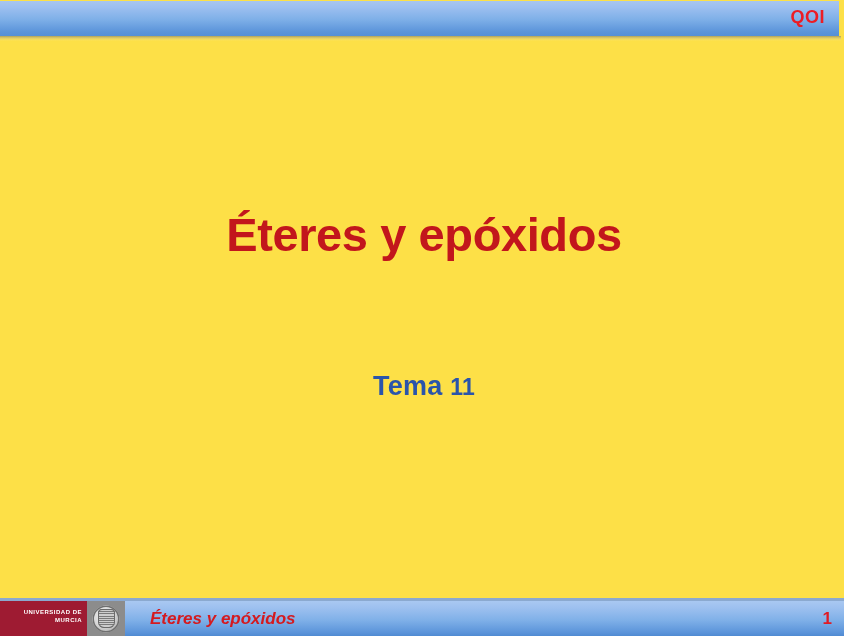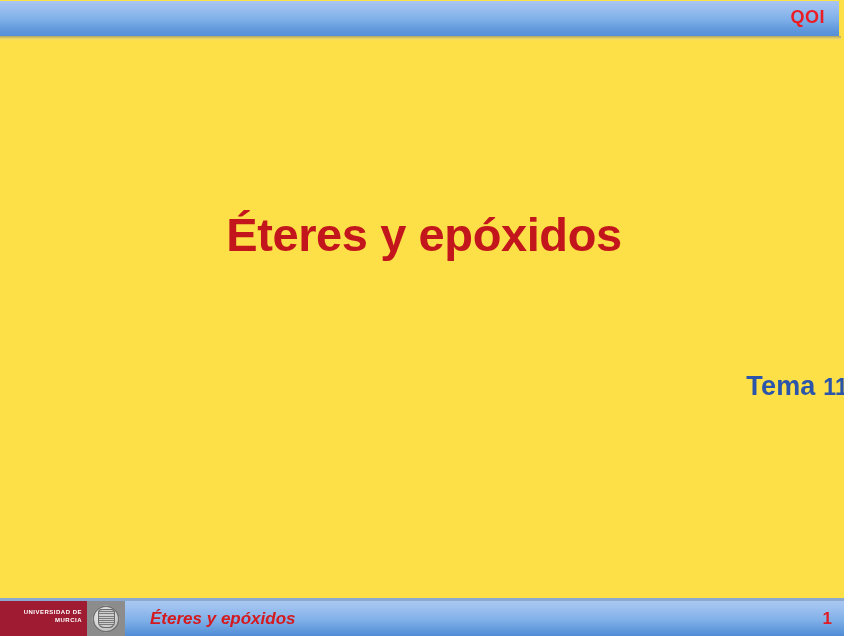--- a/index.html
+++ b/index.html
@@ -76,21 +76,21 @@
     font-weight: bold;
     color: #c2161c;
     line-height: 57px;
     letter-spacing: -0.4px;
   }
   #subtitle-block {
     position: absolute;
     left: 0;
     top: 330px;
     width: 848px;
-    text-align: right;
+    text-align: center;
   }
   #subtitle {
     font-size: 27px;
     font-weight: bold;
     color: #2a55ab;
     letter-spacing: 0.2px;
   }
   #subtitle .num {
     font-size: 23px;
   }

